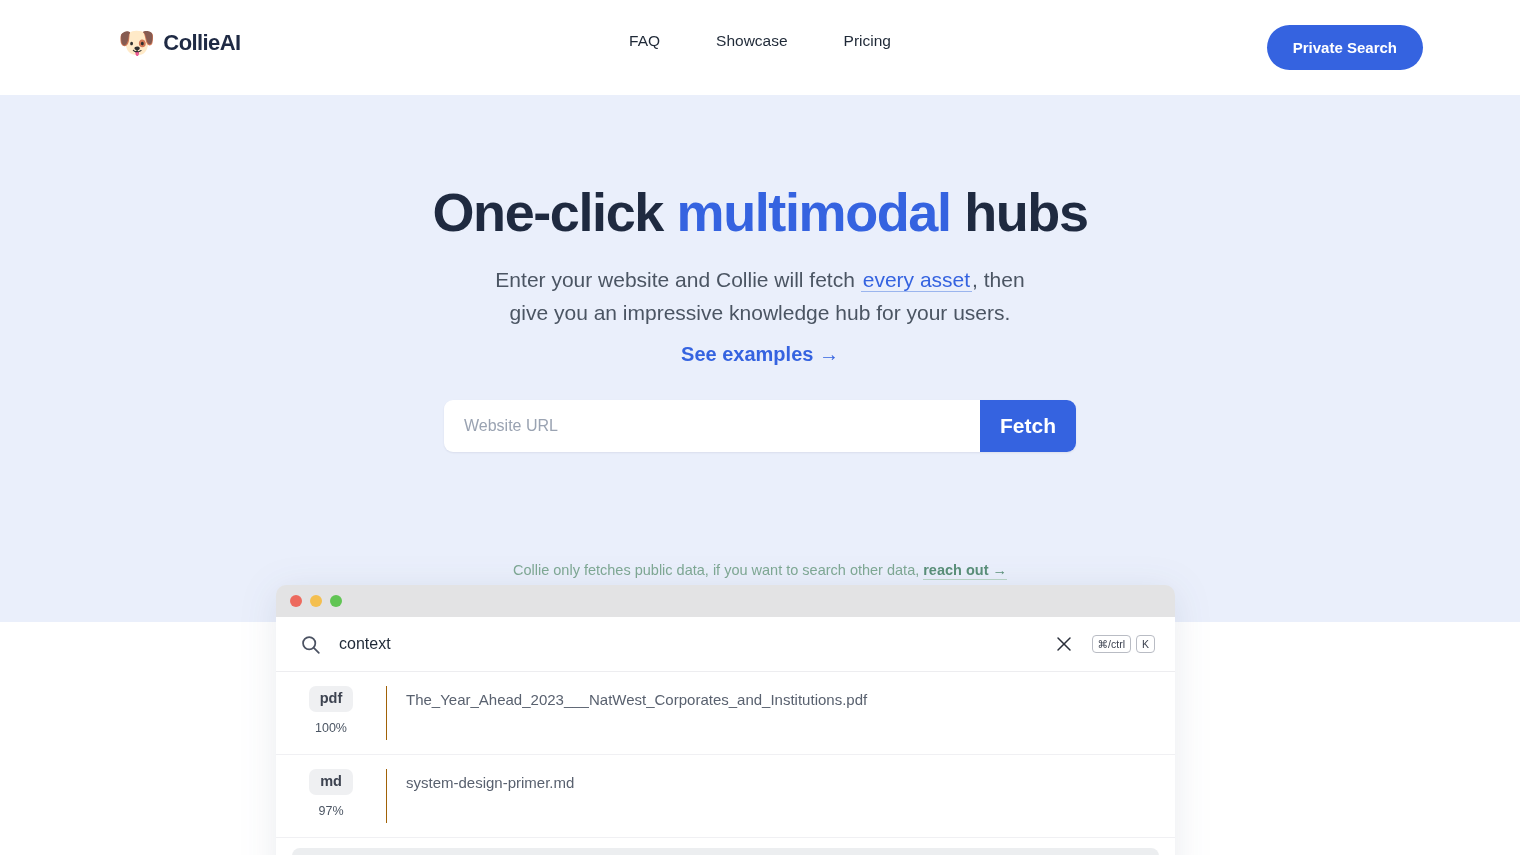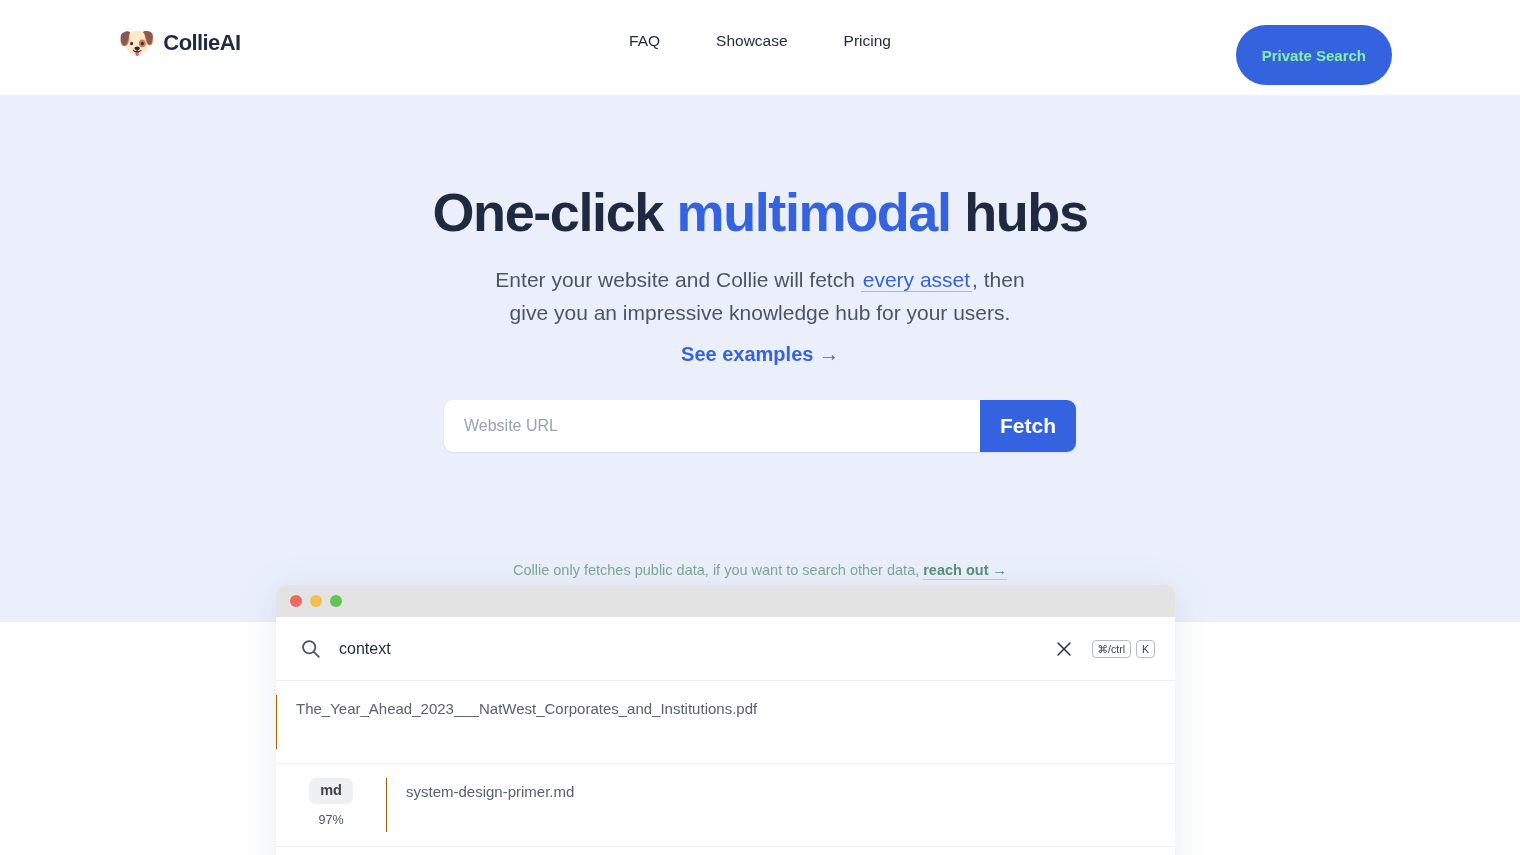--- a/index.html
+++ b/index.html
@@ -31,23 +31,23 @@
   }
   .nav {
     position: absolute; left: 0; right: 0; top: 32px;
     display: flex; justify-content: center; gap: 56px;
   }
   .nav-item {
     font-size: 15.5px; color: #1f2937; font-weight: 500;
     cursor: pointer; white-space: nowrap;
   }
   .cta-btn {
-    position: absolute; right: 128px; top: 25px;
-    height: 60px; padding: 0 26px;
-    background: #3563e0; color: #86efac;
+    position: absolute; right: 97px; top: 25px;
+    height: 45px; padding: 0 26px;
+    background: #3563e0; color: #ffffff;
     border: none; border-radius: 999px;
     font-size: 15px; font-weight: 600;
     font-family: "Liberation Sans", sans-serif;
     cursor: pointer; display: flex; align-items: center;
   }
 
   
   .hero {
     position: absolute; top: 95px; left: 0;
     width: 1520px; height: 527px;
@@ -147,21 +147,21 @@
     display: flex; align-items: center; gap: 8px;
     padding-left: 14px;
   }
   .dot { width: 12px; height: 12px; border-radius: 50%; }
   .dot.r { background: #ed6a5e; }
   .dot.y { background: #f4bf4f; }
   .dot.g { background: #61c554; }
 
   .mock-body { background: #fff; height: 268px; }
   .search-row {
-    height: 64px; display: flex; align-items: center;
+    height: 55px; display: flex; align-items: center;
     padding: 0 20px 0 24px; border-bottom: 1px solid #ededf0;
   }
   .s-icon { width: 21px; height: 21px; flex: none; margin-right: 18px; }
   .s-query { flex: 1; font-size: 16px; color: #1f2937; }
   .x-icon { width: 18px; height: 18px; margin-right: 14px; cursor: pointer; flex: none; }
   .kbd {
     border: 1px solid #b9bcc4; border-radius: 4px;
     font-family: "Liberation Sans", sans-serif;
     font-size: 10.5px; color: #3c4250;
     padding: 2px 5px; margin-left: 5px;
@@ -263,20 +263,24 @@
         <span class="s-query">context</span>
         <svg class="x-icon" viewBox="0 0 24 24" stroke="#2b303b" stroke-width="2" stroke-linecap="round">
           <line x1="4" y1="4" x2="20" y2="20"></line>
           <line x1="20" y1="4" x2="4" y2="20"></line>
         </svg>
         <span class="kbd">⌘/ctrl</span>
         <span class="kbd">K</span>
       </div>
 
       <div class="result">
+        <div class="res-left">
+          <span class="type-chip">pdf</span>
+          <span class="pct">100%</span>
+        </div>
         <div class="res-right">
           <div class="fname">The_Year_Ahead_2023___NatWest_Corporates_and_Institutions.pdf</div>
         </div>
       </div>
 
       <div class="result">
         <div class="res-left">
           <span class="type-chip">md</span>
           <span class="pct">97%</span>
         </div>

